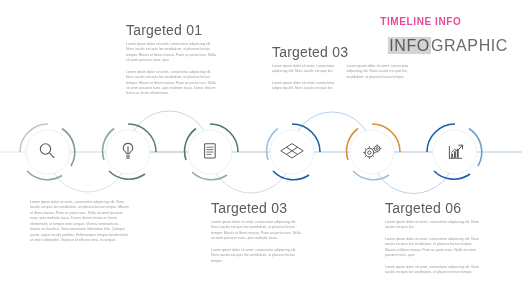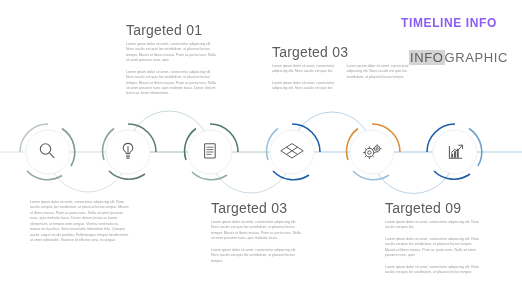--- a/index.html
+++ b/index.html
@@ -8,26 +8,26 @@
     background:#ffffff;
     font-family:"Liberation Sans", sans-serif;
     overflow:hidden;
     position:relative;
   }
   .stage{position:relative;width:522px;height:300px;}
 
   
   .title-wrap{position:absolute;right:14px;top:16px;text-align:left;}
   .title-main{
-    font-size:12px;font-weight:700;letter-spacing:.6px;
-    color:#8b5cf6;line-height:1.25;white-space:nowrap;
+    font-size:10px;font-weight:700;letter-spacing:.6px;
+    color:#ec4899;line-height:1.25;white-space:nowrap;
   }
   .title-sub{
-    font-size:13px;font-weight:400;letter-spacing:.6px;
-    color:#6b6b6b;line-height:1.3;white-space:nowrap;margin-top:19px;
+    font-size:16px;font-weight:400;letter-spacing:.6px;
+    color:#6b6b6b;line-height:1.3;white-space:nowrap;margin-top:7px;
     padding-left:8px;
   }
   .title-sub .hl{background:#d4d4d4;color:#5a5a5a;padding:0 1px;}
 
   
   .block{position:absolute;}
   .block h3{
     margin:0 0 4px 0;
     font-size:14px;font-weight:400;
     color:#5c5c5c;letter-spacing:.2px;
@@ -204,19 +204,19 @@
     <p>Lorem ipsum dolor sit amet, consectetur adipiscing elit. Nunc iaculis est quis leo vestibulum, ut placerat lectus tempor. Mauris ut libero massa. Proin ac porta nunc. Nulla sit amet posuere nunc, quis molestie lacus. Donec dictum lectus ac lorem elementum, ut tempor ante congue. Viverra venenatis eu, massa eu faucibus. Sed consectetur bibendum felis. Quisque auctor augue iaculis porttitor. Pellentesque tempor hendrerit dui at amet sollicitudin. Vivamus id efficitur urna, in congue.</p>
   </div>
 
   <div class="block" style="left:211px;top:200px;width:92px;">
     <h3>Targeted 03</h3>
     <p>Lorem ipsum dolor sit amet, consectetur adipiscing elit. Nunc iaculis est quis leo vestibulum, ut placerat lectus tempor. Mauris ut libero massa. Proin ac porta nunc. Nulla sit amet posuere nunc, quis molestie lacus.</p>
     <p>Lorem ipsum dolor sit amet, consectetur adipiscing elit. Nunc iaculis est quis leo vestibulum, ut placerat lectus tempor.</p>
   </div>
 
   <div class="block" style="left:385px;top:200px;width:96px;">
-    <h3>Targeted 09</h3>
+    <h3>Targeted 06</h3>
     <p>Lorem ipsum dolor sit amet, consectetur adipiscing elit. Nunc iaculis est quis leo</p>
     <p>Lorem ipsum dolor sit amet, consectetur adipiscing elit. Nunc iaculis est quis leo vestibulum, ut placerat lectus tempor. Mauris ut libero massa. Proin ac porta nunc. Nulla sit amet posuere nunc, quis</p>
     <p>Lorem ipsum dolor sit amet, consectetur adipiscing elit. Nunc iaculis est quis leo vestibulum, ut placerat lectus tempor.</p>
   </div>
 
 </div>
 
 </body></html>

